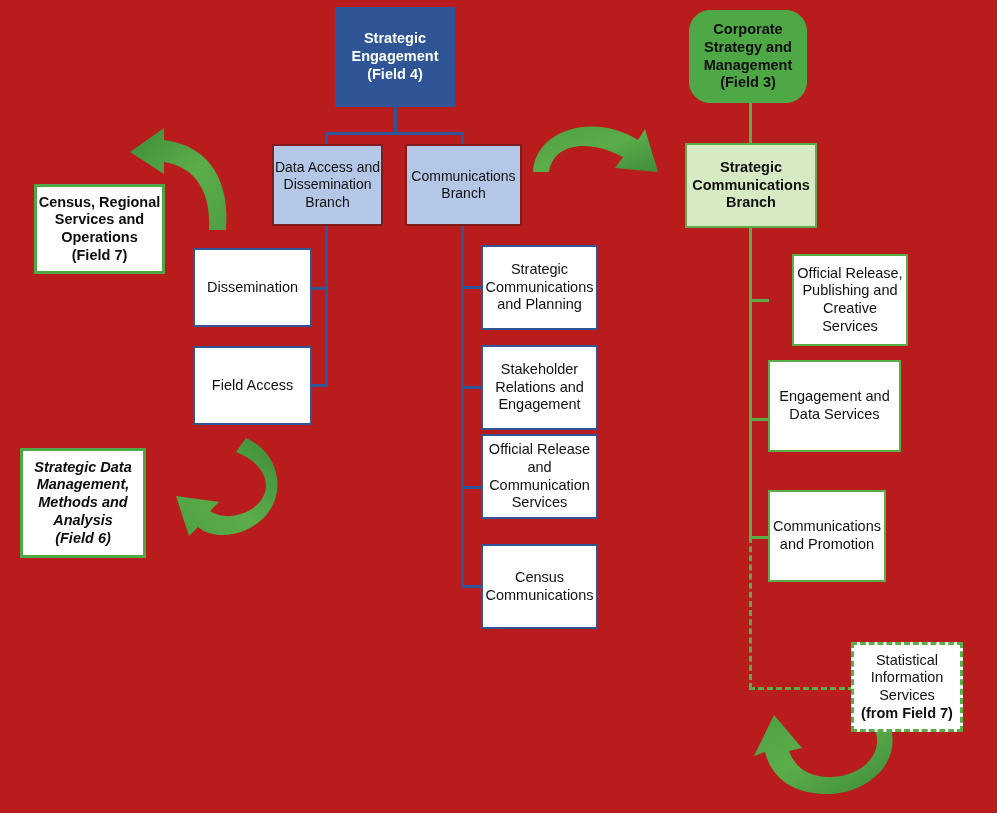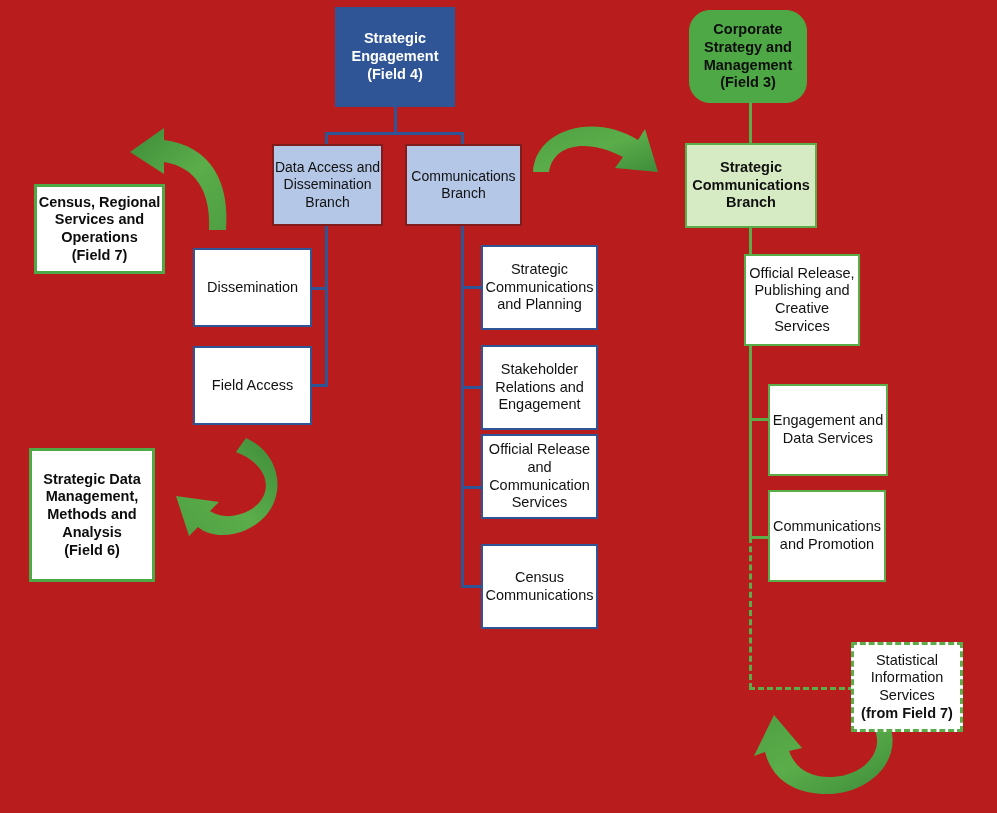--- a/index.html
+++ b/index.html
@@ -193,43 +193,43 @@
 
   <div class="node green-header" style="left:689px; top:10px; width:118px; height:93px;border-radius:21px;">Corporate
 Strategy and
 Management
 (Field 3)</div>
 
   <div class="node green-branch" style="left:685px; top:143px; width:132px; height:85px;">Strategic
 Communications
 Branch</div>
 
-  <div class="node green-unit" style="left:744px; top:254px; width:116px; height:92px;">Official Release,
+  <div class="node green-unit" style="left:792px; top:254px; width:116px; height:92px;">Official Release,
 Publishing and
 Creative Services</div>
 
-  <div class="node green-unit" style="left:768px; top:384px; width:120px; height:92px;">Engagement and
+  <div class="node green-unit" style="left:768px; top:360px; width:133px; height:92px;">Engagement and
 Data Services</div>
 
   <div class="node green-unit" style="left:768px; top:490px; width:118px; height:92px;">Communications
 and Promotion</div>
 
   <div class="node green-dashed" style="left:851px; top:642px; width:112px; height:90px; flex-direction:column;">
     <span style="white-space:pre-line;">Statistical
 Information
 Services</span>
     <span class="bold-line">(from Field 7)</span>
   </div>
 
   <div class="node green-ref" style="left:34px; top:184px; width:131px; height:90px;">Census, Regional
 Services and
 Operations
 (Field 7)</div>
 
-  <div class="node green-ref" style="left:29px; top:448px; width:126px; height:134px;">Strategic Data
+  <div class="node green-ref" style="left:20px; top:448px; width:126px; height:110px;font-style:italic;">Strategic Data
 Management,
 Methods and
 Analysis
 (Field 6)</div>
 
   <svg class="arrow" style="left:108px; top:126px;" width="130" height="110" viewBox="0 0 130 110">
     <defs>
       <linearGradient id="g1" x1="0" y1="0" x2="1" y2="1">
         <stop offset="0%" stop-color="#3E8C3A"></stop>
         <stop offset="55%" stop-color="#5BAD4A"></stop>

